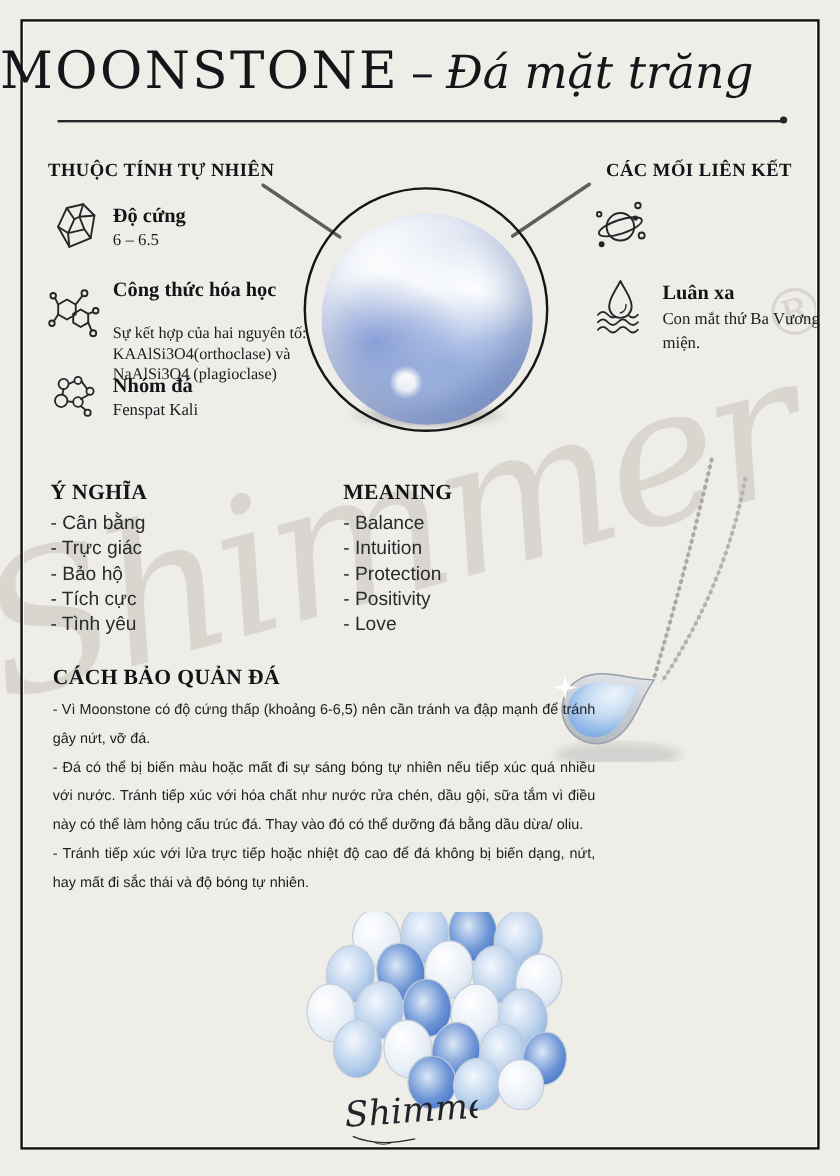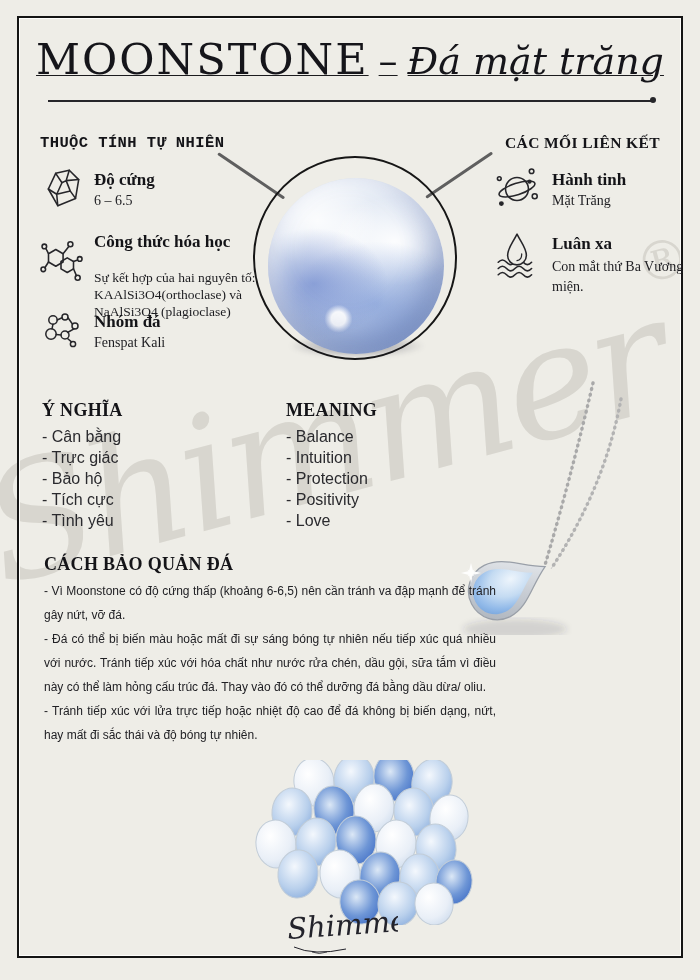--- a/index.html
+++ b/index.html
@@ -9,30 +9,30 @@
          border:2px solid #141414;box-shadow:inset 0 0 0 1px #fdfdfb;pointer-events:none;}
 
   
   .watermark{position:absolute;left:20px;top:290px;width:660px;height:290px;z-index:0;
              display:flex;align-items:center;justify-content:center;
              transform:rotate(-15deg);font-family:"DejaVu Serif",serif;font-style:italic;
              font-size:158px;letter-spacing:-5px;color:#D8D6CF;white-space:nowrap;}
   .watermark .reg{font-size:54px;font-style:normal;align-self:flex-start;margin-top:26px;letter-spacing:0;}
 
   
-  .title-row{position:absolute;left:0;top:34px;width:700px;text-align:center;white-space:nowrap;z-index:2;text-decoration:underline;}
+  .title-row{position:absolute;left:0;top:34px;width:700px;white-space:nowrap;z-index:2;}
   .t-main{font-family:"DejaVu Serif",serif;font-size:43px;letter-spacing:2px;color:#15151a;}
   .t-sep{font-family:"DejaVu Serif",serif;font-size:38px;margin:0 10px;color:#15151a;}
   .t-vi{font-family:"DejaVu Serif",serif;font-style:italic;font-size:38px;color:#15151a;}
   .title-underline{position:absolute;left:48px;top:100px;width:604px;height:2px;background:#26262a;z-index:2;}
   .underline-dot{position:absolute;left:650px;top:97px;width:6px;height:6px;border-radius:50%;background:#26262a;z-index:2;}
 
   
   .sec-header{position:absolute;font-size:15.5px;font-weight:bold;letter-spacing:.4px;color:#141418;z-index:2;}
-  .sec-header.left{left:40px;top:134px;font-family:Liberation Mono, monospace;}
+  .sec-header.left{left:40px;top:134px;}
   .sec-header.right{left:505px;top:134px;}
 
   
   .connector{position:absolute;height:3px;background:#5f5f5f;border-radius:2px;transform-origin:0 50%;z-index:2;}
   .connector.cl{left:218px;top:152px;width:80px;transform:rotate(34deg);}
   .connector.cr{left:426px;top:196px;width:80px;transform:rotate(-34deg);}
 
   
   .stone-ring{position:absolute;left:253px;top:156px;width:200px;height:200px;border:2.5px solid #161616;border-radius:50%;z-index:2;}
   .stone-shadow{position:absolute;left:288px;top:334px;width:138px;height:24px;border-radius:50%;
@@ -149,24 +149,20 @@
     <g class="icon">
       <circle cx="24" cy="24" r="11"></circle>
       <ellipse cx="24" cy="24" rx="18" ry="5.5" transform="rotate(-18 24 24)"></ellipse>
       <circle cx="7" cy="14" r="1.8"></circle>
       <circle cx="38" cy="7" r="2.2"></circle>
       <circle cx="41" cy="31" r="2.4"></circle>
       <circle cx="9" cy="38" r="1.6" fill="#26262a"></circle>
       <circle cx="36" cy="17" r="1.3" fill="#26262a"></circle>
     </g>
   </svg>
-  <div class="attr-row" style="left:552px;top:170px;">
-    <div class="attr-label">Hành tinh</div>
-    <div class="attr-value">Mặt Trăng</div>
-  </div>
 
   <svg class="attr-icon" style="left:492px;top:230px;" width="50" height="50" viewBox="0 0 48 48">
     <g class="icon" stroke-width="1.6">
       <path d="M6,31 q4,-4.5 8,0 t8,0 t8,0 t8,0"></path>
       <path d="M6,37 q4,-4.5 8,0 t8,0 t8,0 t8,0"></path>
       <path d="M6,43 q4,-4.5 8,0 t8,0 t8,0 t8,0"></path>
       <path d="M24,4 C19.5,13 15,17.5 15,24.5 a9,9 0 0 0 18,0 C33,17.5 28.5,13 24,4 Z" fill="#EEEDE7"></path>
       <path d="M28.5,23 a5.5,6.5 0 0 1 -4.5,6.5" stroke-width="1.2"></path>
     </g>
   </svg>

